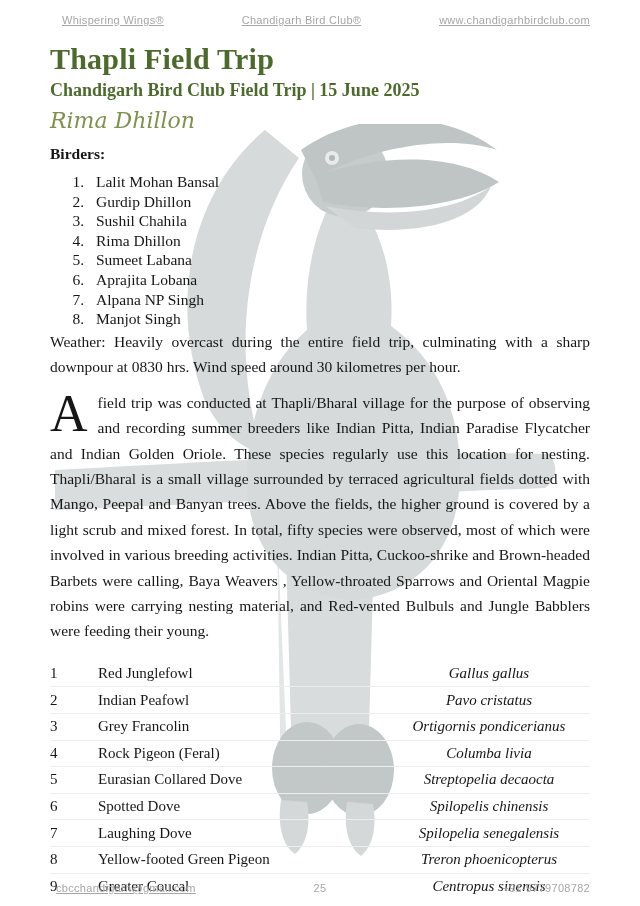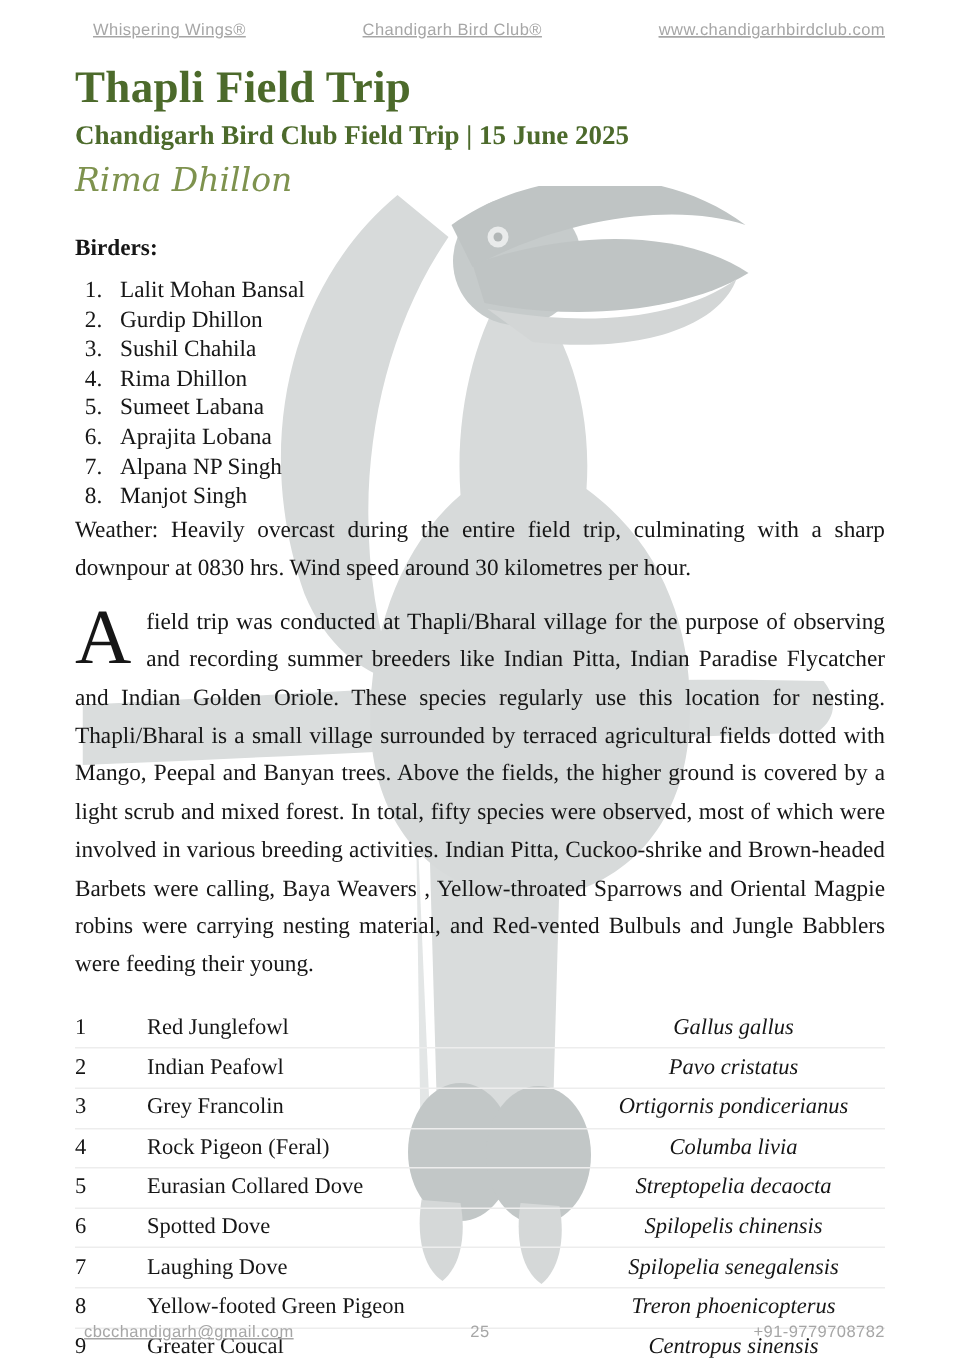--- a/index.html
+++ b/index.html
@@ -56,27 +56,27 @@
     color: #4c6a2b;
   }
   .author {
     margin-top: 7px;
     font-family: "DejaVu Serif", serif;
     font-style: italic;
     font-size: 22px;
     color: #7e924e;
   }
   .birders-heading {
-    margin-top: 24px;
+    margin-top: 12px;
     font-size: 15.5px;
     font-weight: bold;
   }
   ol.birders {
     margin-top: 9px;
-    margin-left: 22px;
+    margin-left: 38px;
     font-size: 15.5px;
     line-height: 19.6px;
   }
   ol.birders li { padding-left: 8px; }
   p.weather {
     margin-top: 0;
     font-size: 15.5px;
     line-height: 25px;
     text-align: justify;
   }

